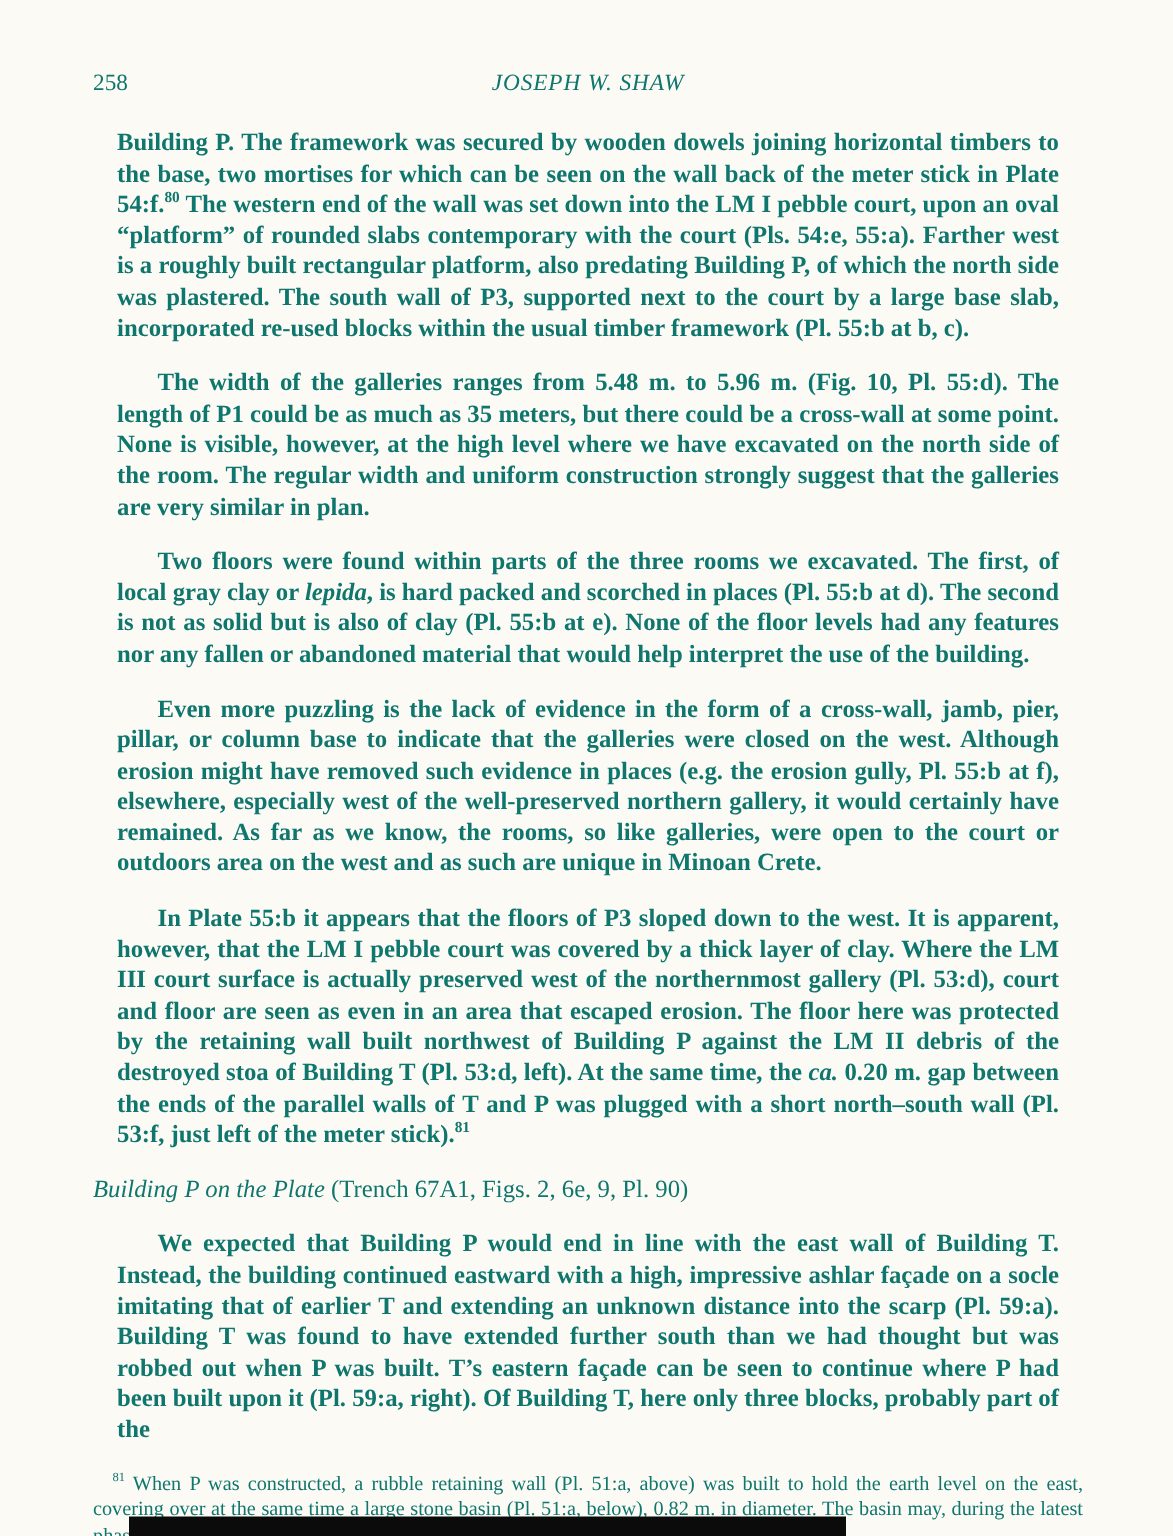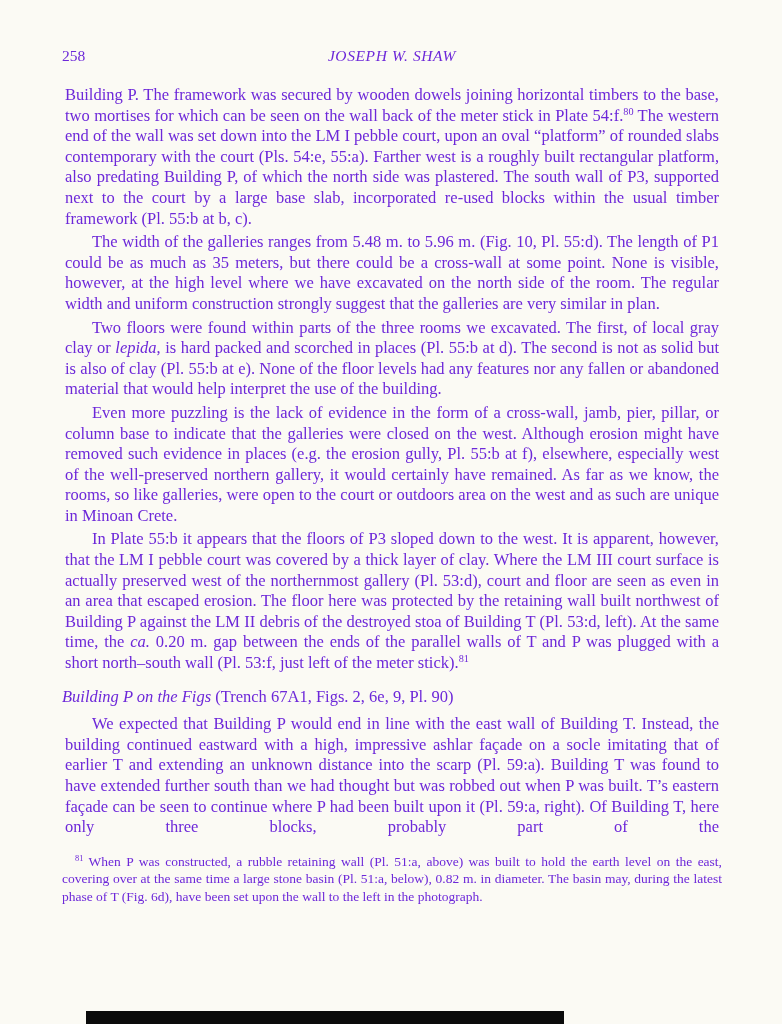--- a/index.html
+++ b/index.html
@@ -5,21 +5,21 @@
   html, body {
     margin: 0;
     padding: 0;
     background: #e8e6e0;
   }
   .page {
     width: 782px;
     height: 1024px;
     margin: 0 auto;
     background: #fbfaf4;
-    color: #6d28d9;
+    color: #0f766e;
     position: relative;
     overflow: hidden;
     box-sizing: border-box;
     padding: 46px 60px 0 62px;
     font-family: "Liberation Serif", "DejaVu Serif", serif;
   }
   .page-header {
     position: relative;
     font-size: 15.5px;
     line-height: 20px;
@@ -35,21 +35,22 @@
     text-align: center;
     letter-spacing: 0.6px;
     font-style: italic;
   }
   .text-block {
     font-size: 16.5px;
     line-height: 20.6px;
     text-align: justify;
   }
   .text-block p {
-    margin: 3px;
+    margin: 16px;
+    font-weight: bold;
   }
   .text-block p.indent {
     text-indent: 27px;
   }
   .text-block p.justify-last {
     text-align-last: justify;
   }
   h2.heading {
     font-size: 16.5px;
     font-weight: normal;
@@ -90,20 +91,20 @@
   <div class="page-header">
     <span class="page-number">258</span>
     <span class="running-head">JOSEPH W. SHAW</span>
   </div>
   <div class="text-block">
       <p class="paragraph"><span>Building P. The framework was secured by wooden dowels joining horizontal timbers to the base, two mortises for which can be seen on the wall back of the meter stick in Plate 54:f.</span><sup>80</sup><span> The western end of the wall was set down into the LM I pebble court, upon an oval “platform” of rounded slabs contemporary with the court (Pls. 54:e, 55:a). Farther west is a roughly built rectangular platform, also predating Building P, of which the north side was plastered. The south wall of P3, supported next to the court by a large base slab, incorporated re-used blocks within the usual timber framework (Pl. 55:b at b, c).</span></p>
       <p class="paragraph indent"><span>The width of the galleries ranges from 5.48 m. to 5.96 m. (Fig. 10, Pl. 55:d). The length of P1 could be as much as 35 meters, but there could be a cross-wall at some point. None is visible, however, at the high level where we have excavated on the north side of the room. The regular width and uniform construction strongly suggest that the galleries are very similar in plan.</span></p>
       <p class="paragraph indent"><span>Two floors were found within parts of the three rooms we excavated. The first, of local gray clay or </span><span class="italic">lepida</span><span>, is hard packed and scorched in places (Pl. 55:b at d). The second is not as solid but is also of clay (Pl. 55:b at e). None of the floor levels had any features nor any fallen or abandoned material that would help interpret the use of the building.</span></p>
       <p class="paragraph indent"><span>Even more puzzling is the lack of evidence in the form of a cross-wall, jamb, pier, pillar, or column base to indicate that the galleries were closed on the west. Although erosion might have removed such evidence in places (e.g. the erosion gully, Pl. 55:b at f), elsewhere, especially west of the well-preserved northern gallery, it would certainly have remained. As far as we know, the rooms, so like galleries, were open to the court or outdoors area on the west and as such are unique in Minoan Crete.</span></p>
       <p class="paragraph indent"><span>In Plate 55:b it appears that the floors of P3 sloped down to the west. It is apparent, however, that the LM I pebble court was covered by a thick layer of clay. Where the LM III court surface is actually preserved west of the northernmost gallery (Pl. 53:d), court and floor are seen as even in an area that escaped erosion. The floor here was protected by the retaining wall built northwest of Building P against the LM II debris of the destroyed stoa of Building T (Pl. 53:d, left). At the same time, the </span><span class="italic">ca.</span><span> 0.20 m. gap between the ends of the parallel walls of T and P was plugged with a short north–south wall (Pl. 53:f, just left of the meter stick).</span><sup>81</sup></p>
-      <h2 class="heading"><span class="italic">Building P on the Figs</span><span> (Trench 67A1, Figs. 2, 6e, 9, Pl. 90)</span></h2>
+      <h2 class="heading"><span class="italic">Building P on the Plate</span><span> (Trench 67A1, Figs. 2, 6e, 9, Pl. 90)</span></h2>
       <p class="paragraph indent justify-last"><span>We expected that Building P would end in line with the east wall of Building T. Instead, the building continued eastward with a high, impressive ashlar façade on a socle imitating that of earlier T and extending an unknown distance into the scarp (Pl. 59:a). Building T was found to have extended further south than we had thought but was robbed out when P was built. T’s eastern façade can be seen to continue where P had been built upon it (Pl. 59:a, right). Of Building T, here only three blocks, probably part of the</span></p>
     </div>
   <div class="footnotes">
       <p><sup>81</sup><span> When P was constructed, a rubble retaining wall (Pl. 51:a, above) was built to hold the earth level on the east, covering over at the same time a large stone basin (Pl. 51:a, below), 0.82 m. in diameter. The basin may, during the latest phase of T (Fig. 6d), have been set upon the wall to the left in the photograph.</span></p>
     </div>
   <div class="scan-bar"></div>
 </div>
 
 </body></html>

